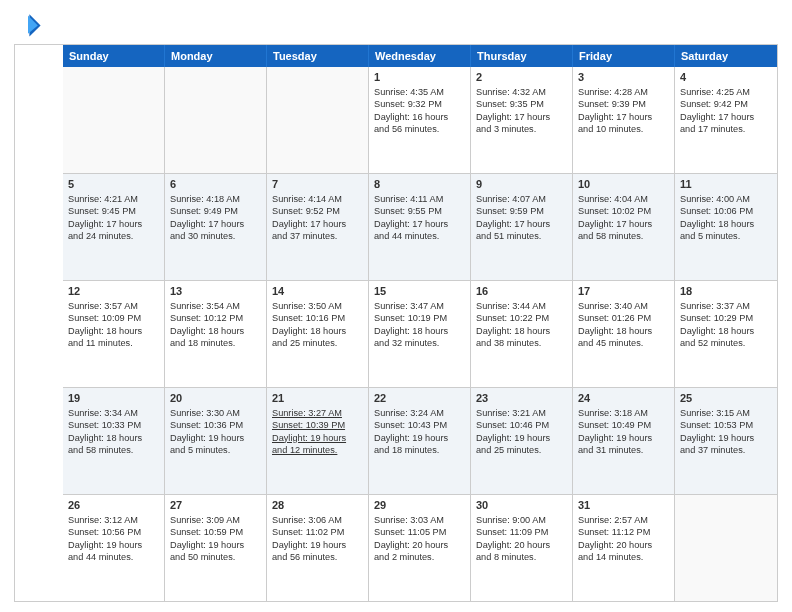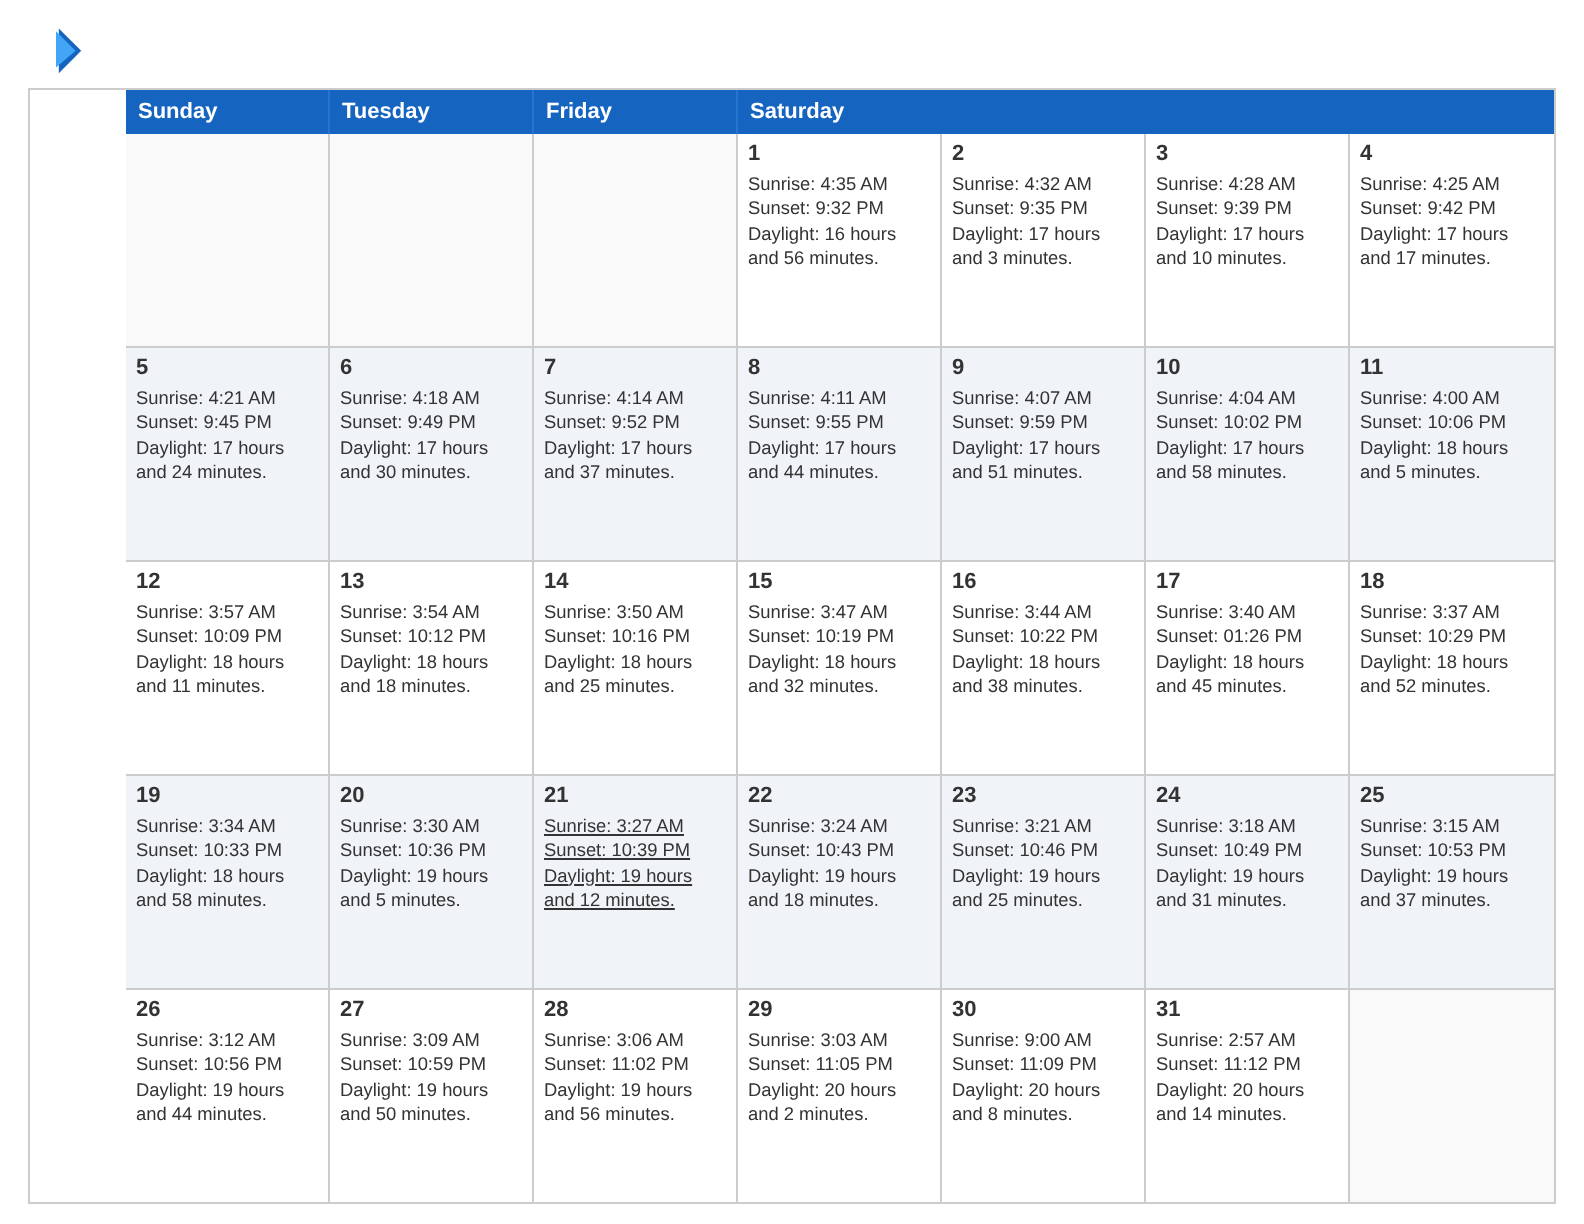--- a/index.html
+++ b/index.html
@@ -123,21 +123,24 @@
     <div class="title-block">
       <div class="cal-title"></div>
       <div class="cal-subtitle"></div>
     </div>
   </div>
 
   <div class="calendar">
     <div class="cal-header-row">
 
     <div class="cal-header-cell">Sunday</div>
+        <div class="cal-header-cell">Monday</div>
         <div class="cal-header-cell">Tuesday</div>
+        <div class="cal-header-cell">Wednesday</div>
+        <div class="cal-header-cell">Thursday</div>
         <div class="cal-header-cell">Friday</div>
         <div class="cal-header-cell">Saturday</div>
       </div>
     <div class="cal-body">
 
     <div class="cal-row">
           <div class="cal-cell empty"></div>
           <div class="cal-cell empty"></div>
           <div class="cal-cell empty"></div>
           <div class="cal-cell"><span class="day-num">1</span><span style="white-space: pre-line;">Sunrise: 4:35 AM

